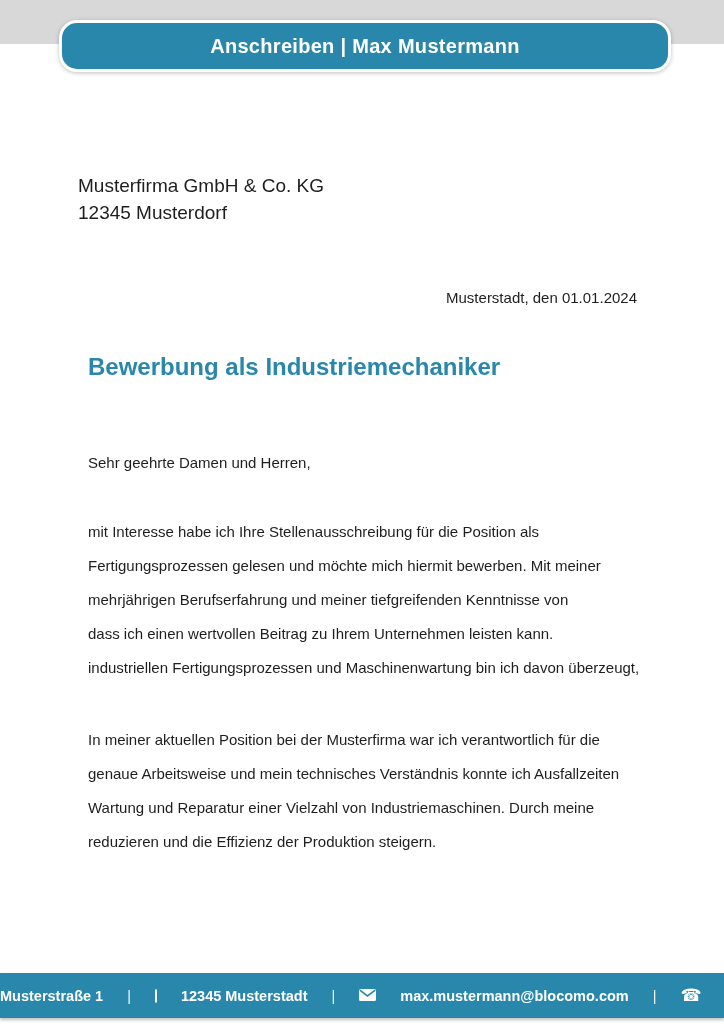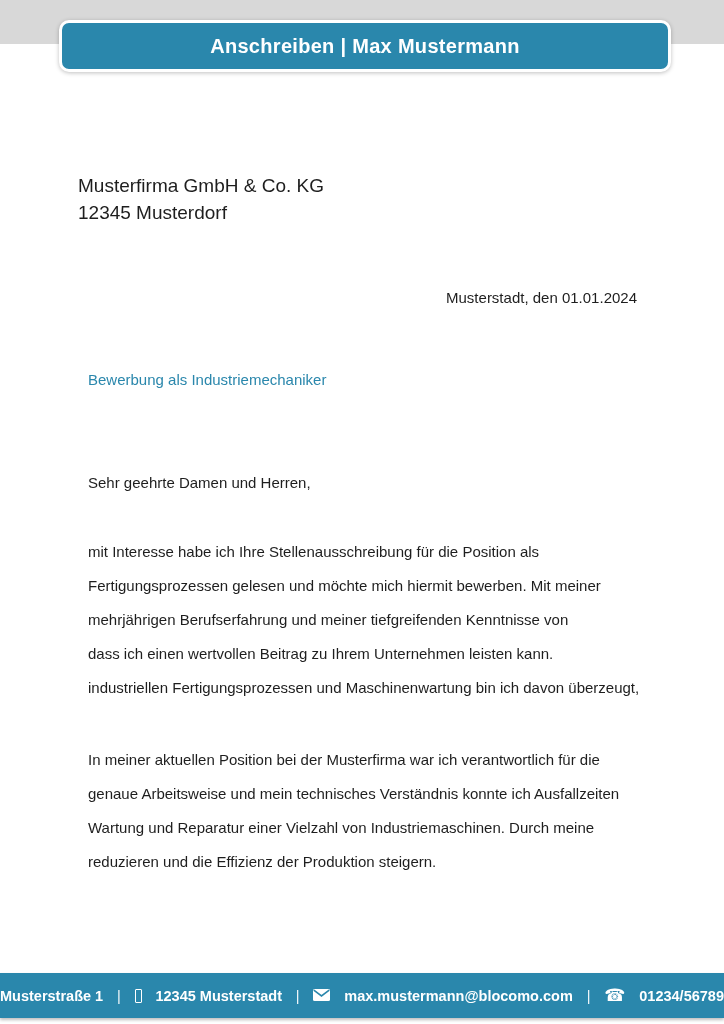--- a/index.html
+++ b/index.html
@@ -18,21 +18,21 @@
     top: 0; left: 0;
     width: 100%; height: 44px;
     background: #d8d8d8;
   }
   .banner {
     position: absolute;
     top: 20px; left: 59px;
     width: 612px; height: 52px;
     background: #2a87ac;
     border: 3px solid #ffffff;
-    border-radius: 10px;
+    border-radius: 18px;
     box-shadow: 0 1px 4px rgba(0,0,0,0.25);
     display: flex;
     align-items: center;
     justify-content: center;
     z-index: 2;
   }
   .banner-title {
     color: #ffffff;
     font-size: 20px;
     font-weight: bold;
@@ -46,45 +46,45 @@
     line-height: 27px;
   }
   .dateline {
     position: absolute;
     right: 87px; top: 289px;
     font-size: 15px;
     white-space: nowrap;
   }
   .subject {
     position: absolute;
-    left: 88px; top: 371px;
-    font-size: 15px;
-    font-weight: normal;
+    left: 88px; top: 353px;
+    font-size: 24px;
+    font-weight: bold;
     color: #2a87ac;
     white-space: nowrap;
   }
   .letter-body {
     position: absolute;
     left: 88px; top: 446px; right: 70px;
     font-size: 15px;
     line-height: 34px;
   }
-  .salutation { margin-bottom: 35px; margin-top: 20px; }
+  .salutation { margin-bottom: 35px; }
   .para-1 { margin-bottom: 38px; margin-top: 9px; }
   .text-line { white-space: nowrap; }
   .footer-bar {
     position: absolute;
     left: 0; bottom: 6px;
     width: 100%; height: 45px;
     background: #2a87ac;
     box-shadow: 0 2px 3px rgba(0,0,0,0.25);
     display: flex;
     align-items: center;
-    justify-content: space-between;
-    column-gap: 8px;
+    justify-content: flex-start;
+    column-gap: 24px;
     color: #ffffff;
     font-size: 14.5px;
     font-weight: bold;
     white-space: nowrap;
   }
   .sep { font-weight: normal; opacity: 0.95; }
   .tofu-box {
     display: inline-block;
     width: 7px; height: 14px;
     border: 1.5px solid #ffffff;

